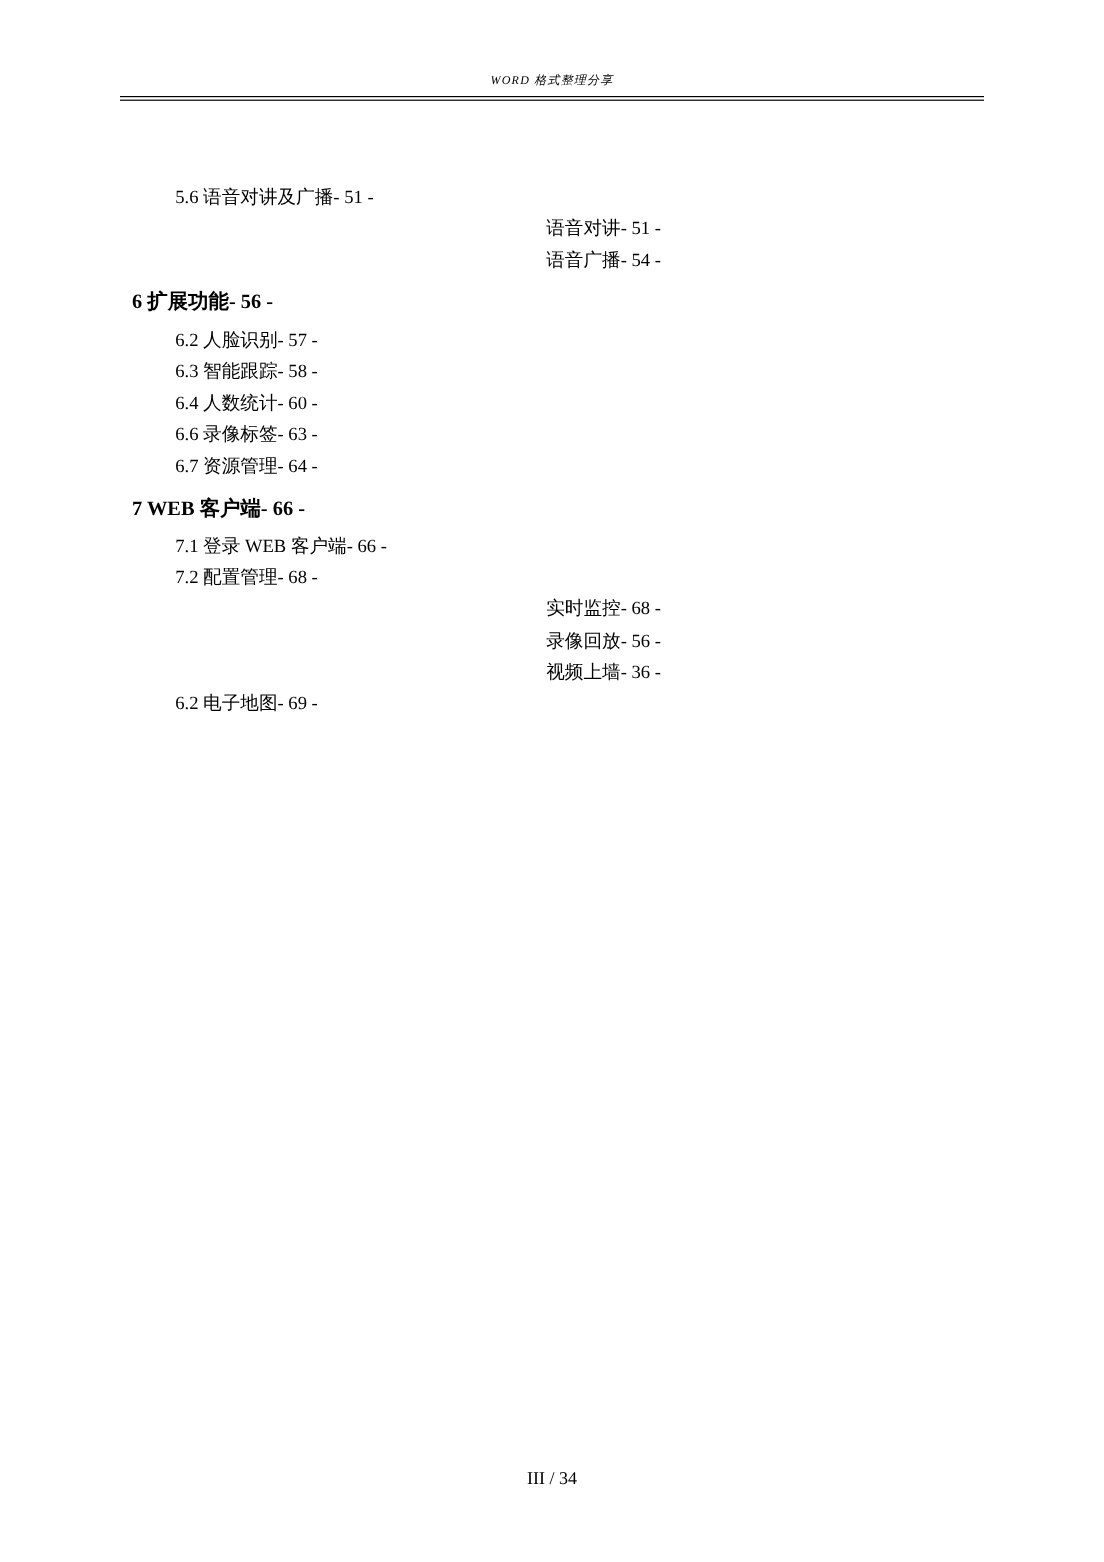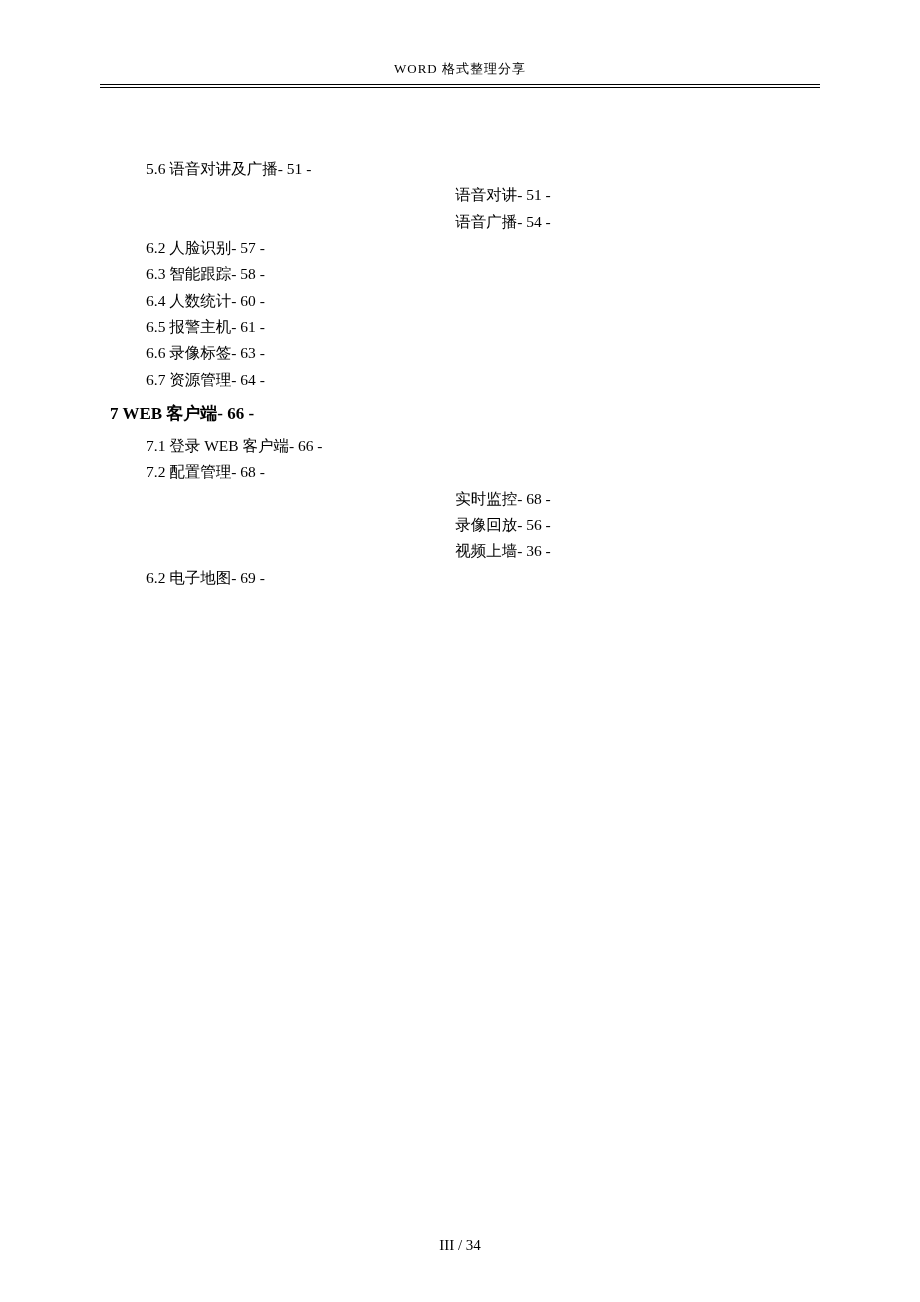--- a/index.html
+++ b/index.html
@@ -12,23 +12,24 @@
     height: 1302px;
     position: relative;
     box-sizing: border-box;
   }
   .page {
     padding: 60px 100px 0 100px;
   }
   .header {
     display: flex;
     justify-content: center;
-    font-size: 13px;
+    font-size: 10px;
     margin-bottom: 6px;
     letter-spacing: 1px;
+    font-style: italic;
   }
   .header-rule-top {
     border-top: 1.5px solid #000;
     margin: 1px 0 0 0;
   }
   .header-rule-bottom {
     border-top: 1px solid #000;
     margin: 2px 0 0 0;
   }
   .content {
@@ -49,21 +50,21 @@
   .lvl1 {
     font-size: 17px;
     font-weight: bold;
     line-height: 2.0;
     margin-top: 4px;
     margin-bottom: 2px;
     margin-left: 4px;
   }
   .footer {
     position: absolute;
-    bottom: 48px;
+    bottom: 60px;
     width: 100%;
     text-align: center;
     font-size: 15px;
   }
 </style>
 </head>
 <body>
 
 <div class="page">
 
@@ -73,25 +74,25 @@
   </div>
   <div class="header-rule-top"></div>
   <div class="header-rule-bottom"></div>
 
   <div class="content">
 
     <div class="lvl2">5.6  语音对讲及广播- 51 -</div>
     <div class="lvl3">语音对讲- 51 -</div>
     <div class="lvl3">语音广播- 54 -</div>
 
+    <div class="lvl1">6  扩展功能- 56 -</div>
 
     <div class="lvl2">6.2  人脸识别- 57 -</div>
     <div class="lvl2">6.3  智能跟踪- 58 -</div>
     <div class="lvl2">6.4  人数统计- 60 -</div>
-    <div class="lvl2">6.5  报警主机- 61 -</div>
     <div class="lvl2">6.6  录像标签- 63 -</div>
     <div class="lvl2">6.7  资源管理- 64 -</div>
 
     <div class="lvl1">7 WEB 客户端- 66 -</div>
 
     <div class="lvl2">7.1  登录 WEB 客户端- 66 -</div>
     <div class="lvl2">7.2  配置管理- 68 -</div>
     <div class="lvl3">实时监控- 68 -</div>
     <div class="lvl3">录像回放- 56 -</div>
     <div class="lvl3">视频上墙- 36 -</div>

